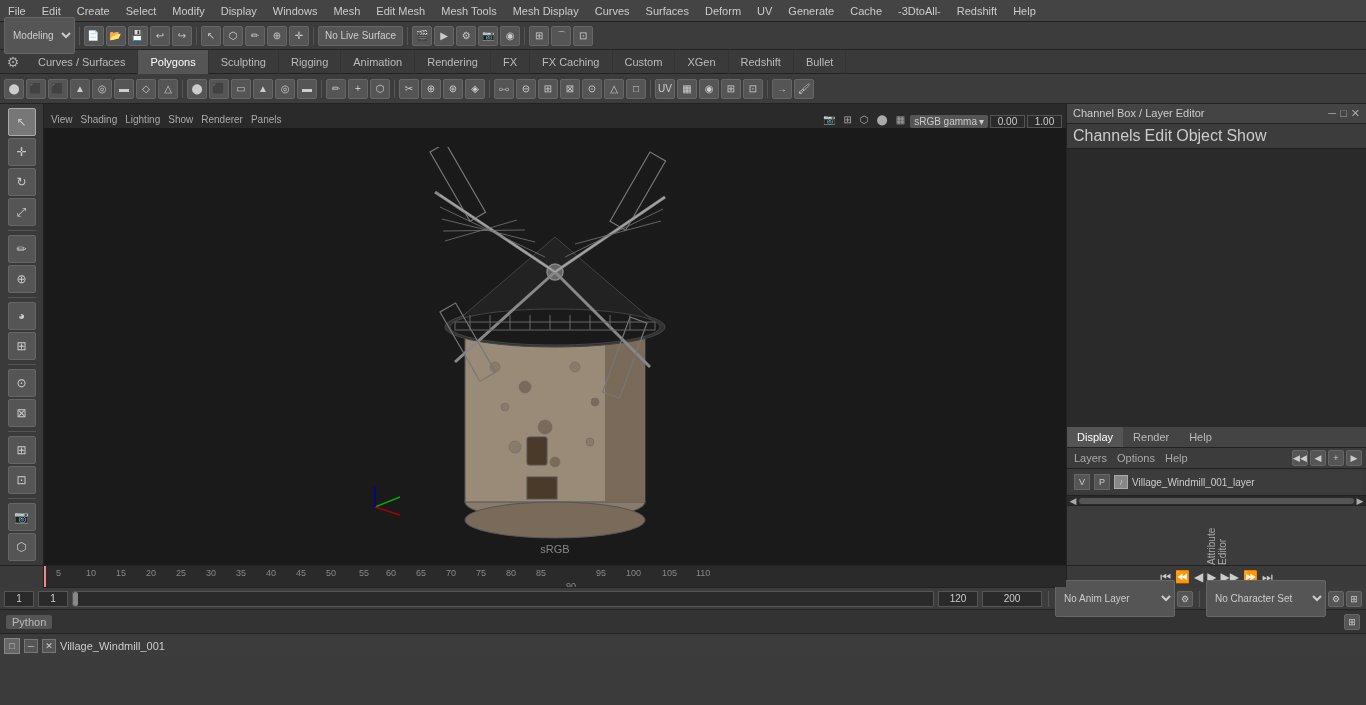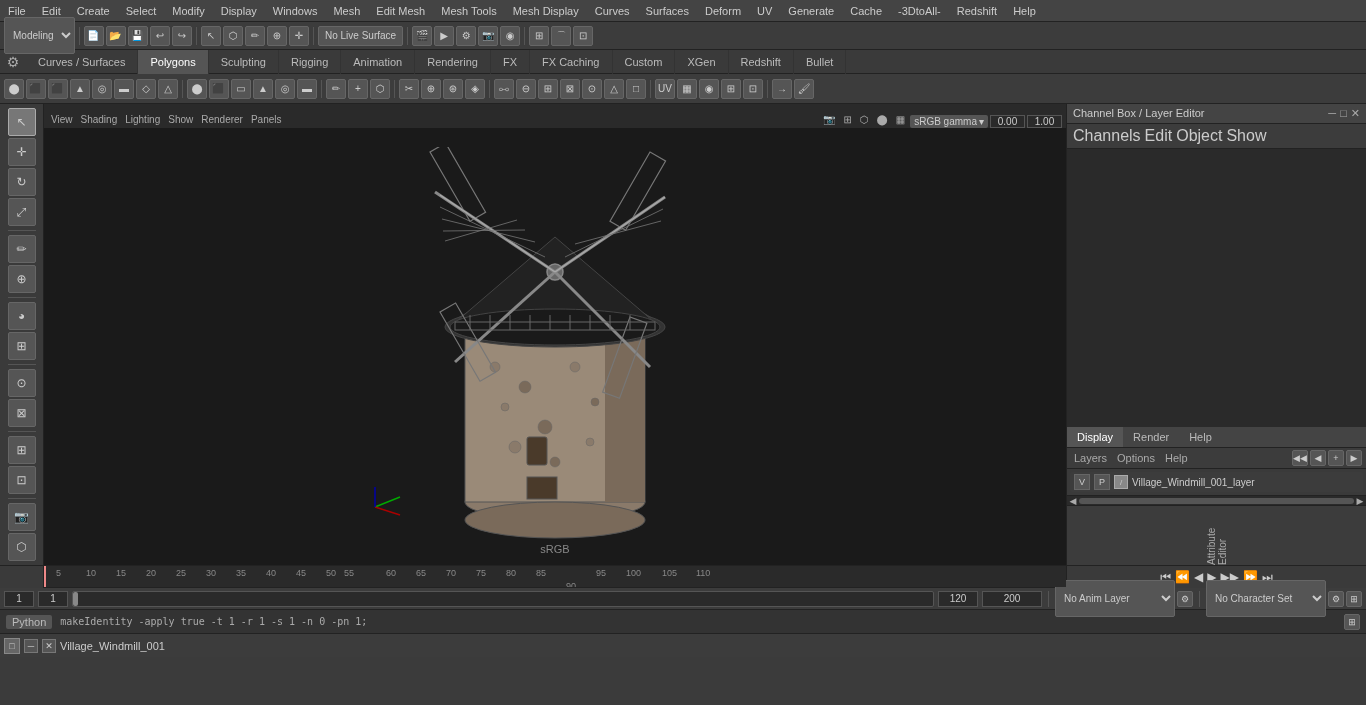--- a/index.html
+++ b/index.html
@@ -389,21 +389,21 @@
     <div class="tick-label" style="left:12px;">5</div>
     <div class="tick-label" style="left:42px;">10</div>
     <div class="tick-label" style="left:72px;">15</div>
     <div class="tick-label" style="left:102px;">20</div>
     <div class="tick-label" style="left:132px;">25</div>
     <div class="tick-label" style="left:162px;">30</div>
     <div class="tick-label" style="left:192px;">35</div>
     <div class="tick-label" style="left:222px;">40</div>
     <div class="tick-label" style="left:252px;">45</div>
     <div class="tick-label" style="left:282px;">50</div>
-    <div class="tick-label" style="left:300px;">55</div>
+    <div class="tick-label" style="left:315px;">55</div>
     <div class="tick-label" style="left:342px;">60</div>
     <div class="tick-label" style="left:372px;">65</div>
     <div class="tick-label" style="left:402px;">70</div>
     <div class="tick-label" style="left:432px;">75</div>
     <div class="tick-label" style="left:462px;">80</div>
     <div class="tick-label" style="left:492px;">85</div>
     <div class="tick-label" style="left:522px;margin-top:13px;">90</div>
     <div class="tick-label" style="left:552px;">95</div>
     <div class="tick-label" style="left:582px;">100</div>
     <div class="tick-label" style="left:618px;">105</div>
@@ -443,21 +443,20 @@
     <select class="toolbar-dropdown" style="width:120px;">
       <option>No Character Set</option>
     </select>
     <div class="toolbar-icon" style="width:16px;height:16px;font-size:9px;">⚙</div>
     <div class="toolbar-icon" style="width:16px;height:16px;font-size:9px;">⊞</div>
   </div>
 </div>
 
 <div id="python-bar">
   <div id="python-label">Python</div>
-  <span id="python-cmd">makeIdentity -apply true -t 1 -r 1 -s 1 -n 0 -pn 1;</span>
   <div style="margin-left:auto;">
     <div class="toolbar-icon" style="width:16px;height:16px;font-size:9px;">⊞</div>
   </div>
 </div>
 
 <div id="bottom-status">
   <div style="width:16px;height:16px;background:#666;border:1px solid #888;display:flex;align-items:center;justify-content:center;font-size:9px;cursor:pointer;">□</div>
   <div style="width:14px;height:14px;background:#555;border:1px solid #777;display:flex;align-items:center;justify-content:center;font-size:9px;cursor:pointer;">─</div>
   <div style="width:14px;height:14px;background:#555;border:1px solid #777;display:flex;align-items:center;justify-content:center;font-size:9px;cursor:pointer;">✕</div>
   <span style="color:#ccc;font-size:11px;">Village_Windmill_001</span>

